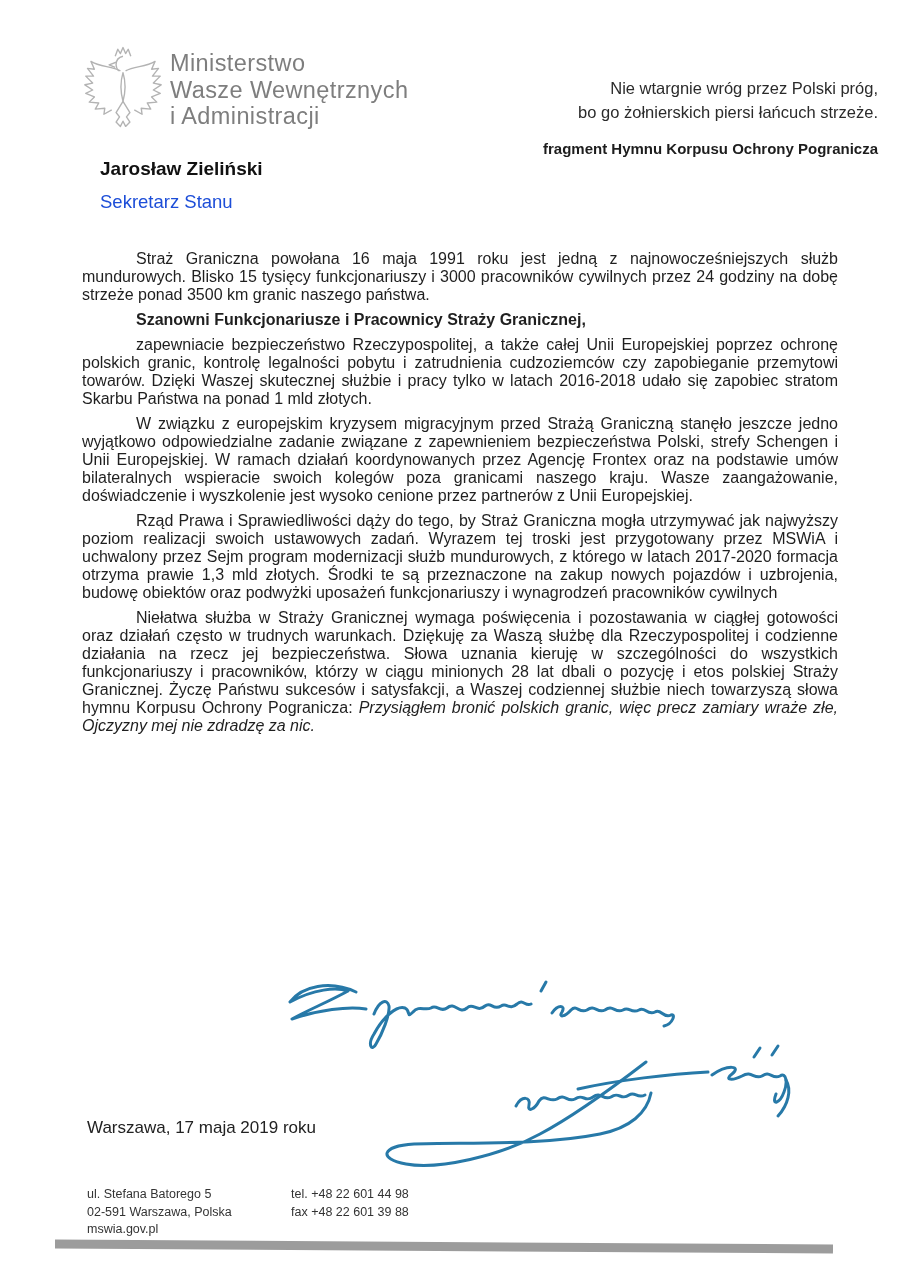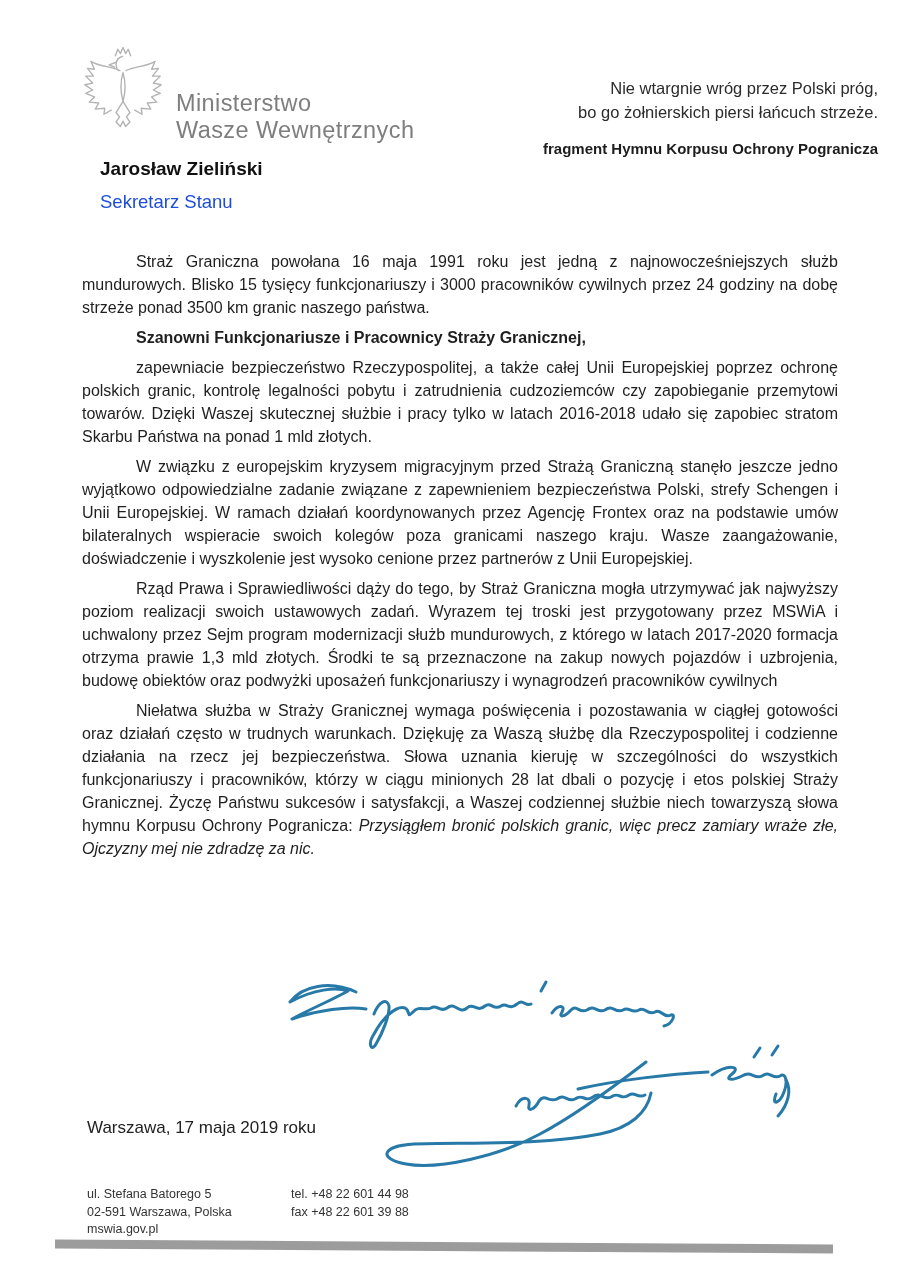--- a/index.html
+++ b/index.html
@@ -9,42 +9,42 @@
     position: relative;
     font-family: "Liberation Sans", sans-serif;
     color: #1f1f1f;
     overflow: hidden;
   }
   .abs { position: absolute; }
 
   
   .eagle { left: 84px; top: 44px; width: 78px; height: 92px; opacity: .85; }
   .ministry {
-    left: 176px; top: 50px;
+    left: 170px; top: 50px;
     font-size: 23.5px; line-height: 26.5px;
-    color: #7e7e7e; letter-spacing: .4px; margin-top: 40px;
+    color: #7e7e7e; letter-spacing: .4px;
   }
   .motto {
     right: 27px; top: 76px;
     text-align: right;
     font-size: 16.5px; line-height: 24px;
     color: #2b2b2b;
   }
   .motto-source {
     right: 27px; top: 140px;
     font-weight: 700; font-size: 15px; color: #1d1d1d;
   }
   .sender { left: 100px; top: 158px; }
   .sender-name { font-size: 19px; font-weight: 700; color: #111; }
   .sender-title { font-size: 18.5px; margin-top: 11px; color: #1d4ed8; }
 
   
   .body-text {
     left: 82px; top: 250px; width: 756px;
-    font-size: 16px; line-height: 23px;
+    font-size: 16px; line-height: 18px;
     text-align: justify;
     color: #1f1f1f;
   }
   .body-text p { margin: 0 0 7px 0; text-indent: 54px; }
   .salutation { font-weight: 700; }
   .italic { font-style: italic; }
 
   
   .sig-svg { left: 278px; top: 972px; width: 534px; height: 208px; }
   .sig-svg path { fill: none; stroke-linecap: round; stroke-linejoin: round; }
@@ -71,20 +71,21 @@
     <path d="M48,28 c10,-6 23,-4 34,-11 l-4,9 8,-1 -7,9 9,0 -8,8 9,2 -9,6 8,4 -10,4 6,6 -11,1 4,7 -11,-1 1,7 -9,-5"></path>
     <path d="M42,28 c-10,-6 -23,-4 -34,-11 l4,9 -8,-1 7,9 -9,0 8,8 -9,2 9,6 -8,4 10,4 -6,6 11,1 -4,7 11,-1 -1,7 9,-5"></path>
     <path d="M45,30 c-3,10 -3,22 0,33 3,-11 3,-23 0,-33 z"></path>
     <path d="M45,63 l-8,13 4,5 -4,6 5,5 3,-6 3,6 5,-5 -4,-6 4,-5 z"></path>
   </g>
 </svg>
 
 <div class="abs ministry">
   <div>Ministerstwo</div>
   <div>Wasze Wewnętrznych</div>
+  <div>i Administracji</div>
 </div>
 
 <div class="abs motto">
   <div>Nie wtargnie wróg przez Polski próg,</div>
   <div>bo go żołnierskich piersi łańcuch strzeże.</div>
 </div>
 <div class="abs motto-source">fragment Hymnu Korpusu Ochrony Pogranicza</div>
 
 <div class="abs sender">
   <div class="sender-name">Jarosław Zieliński</div>

